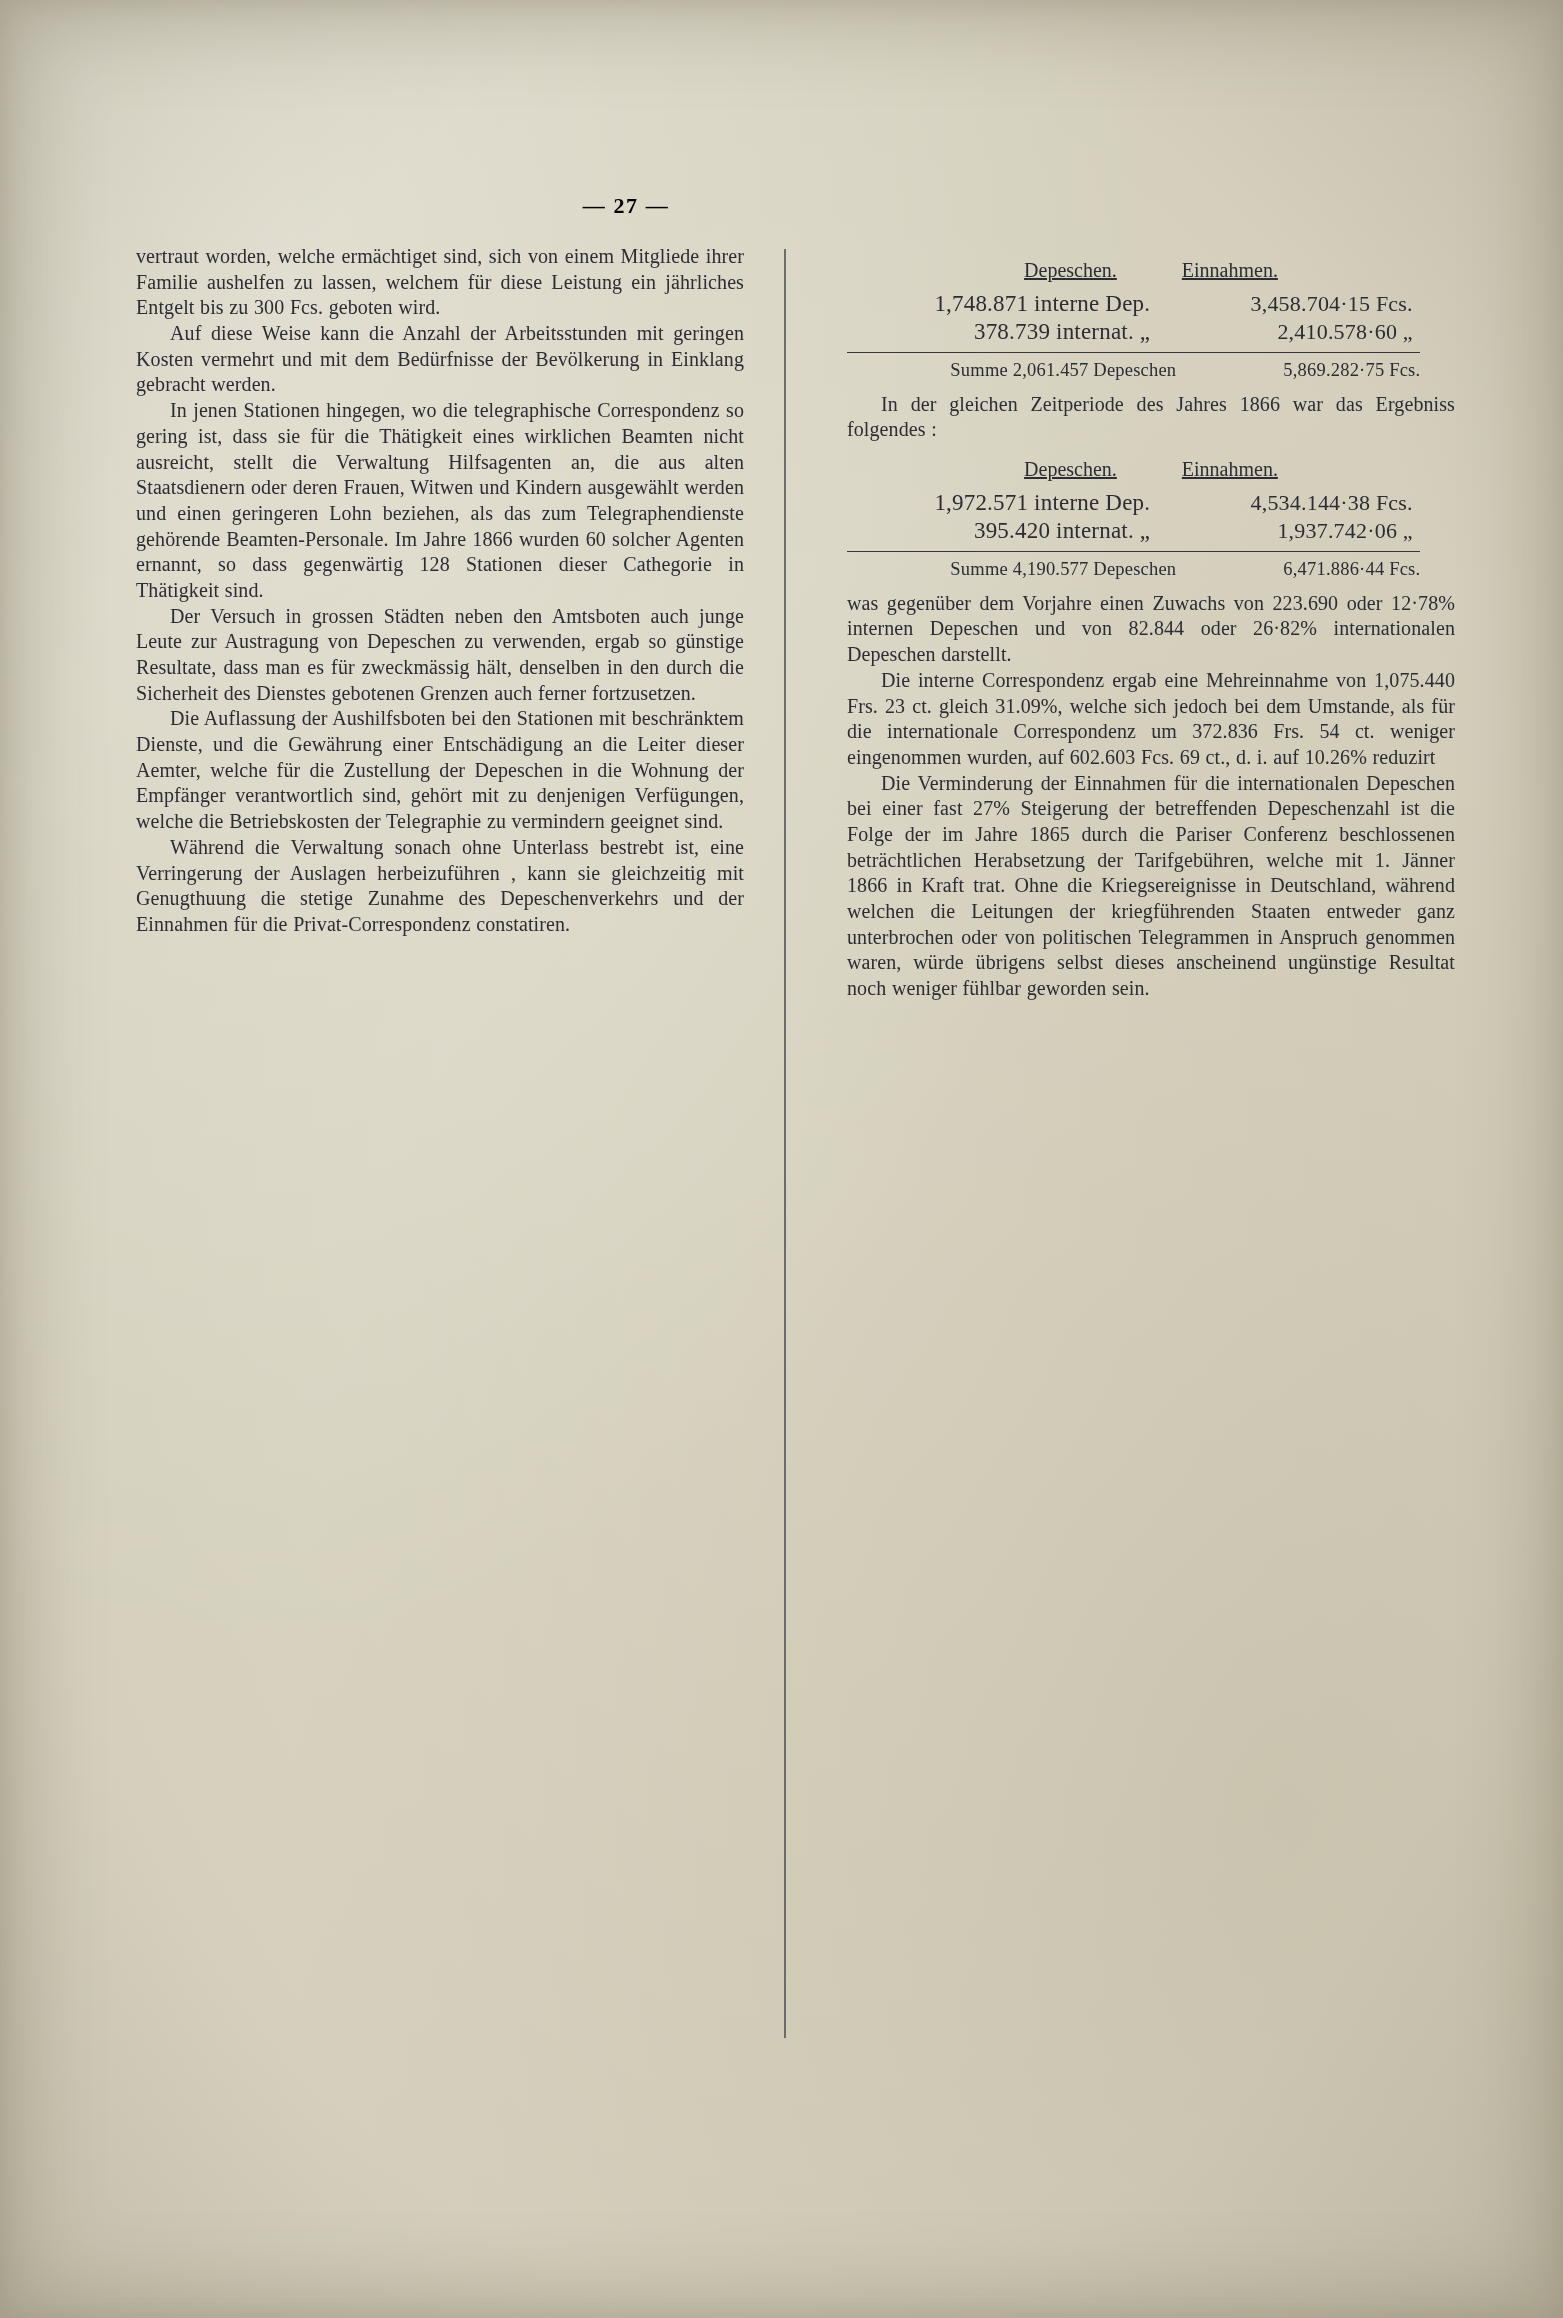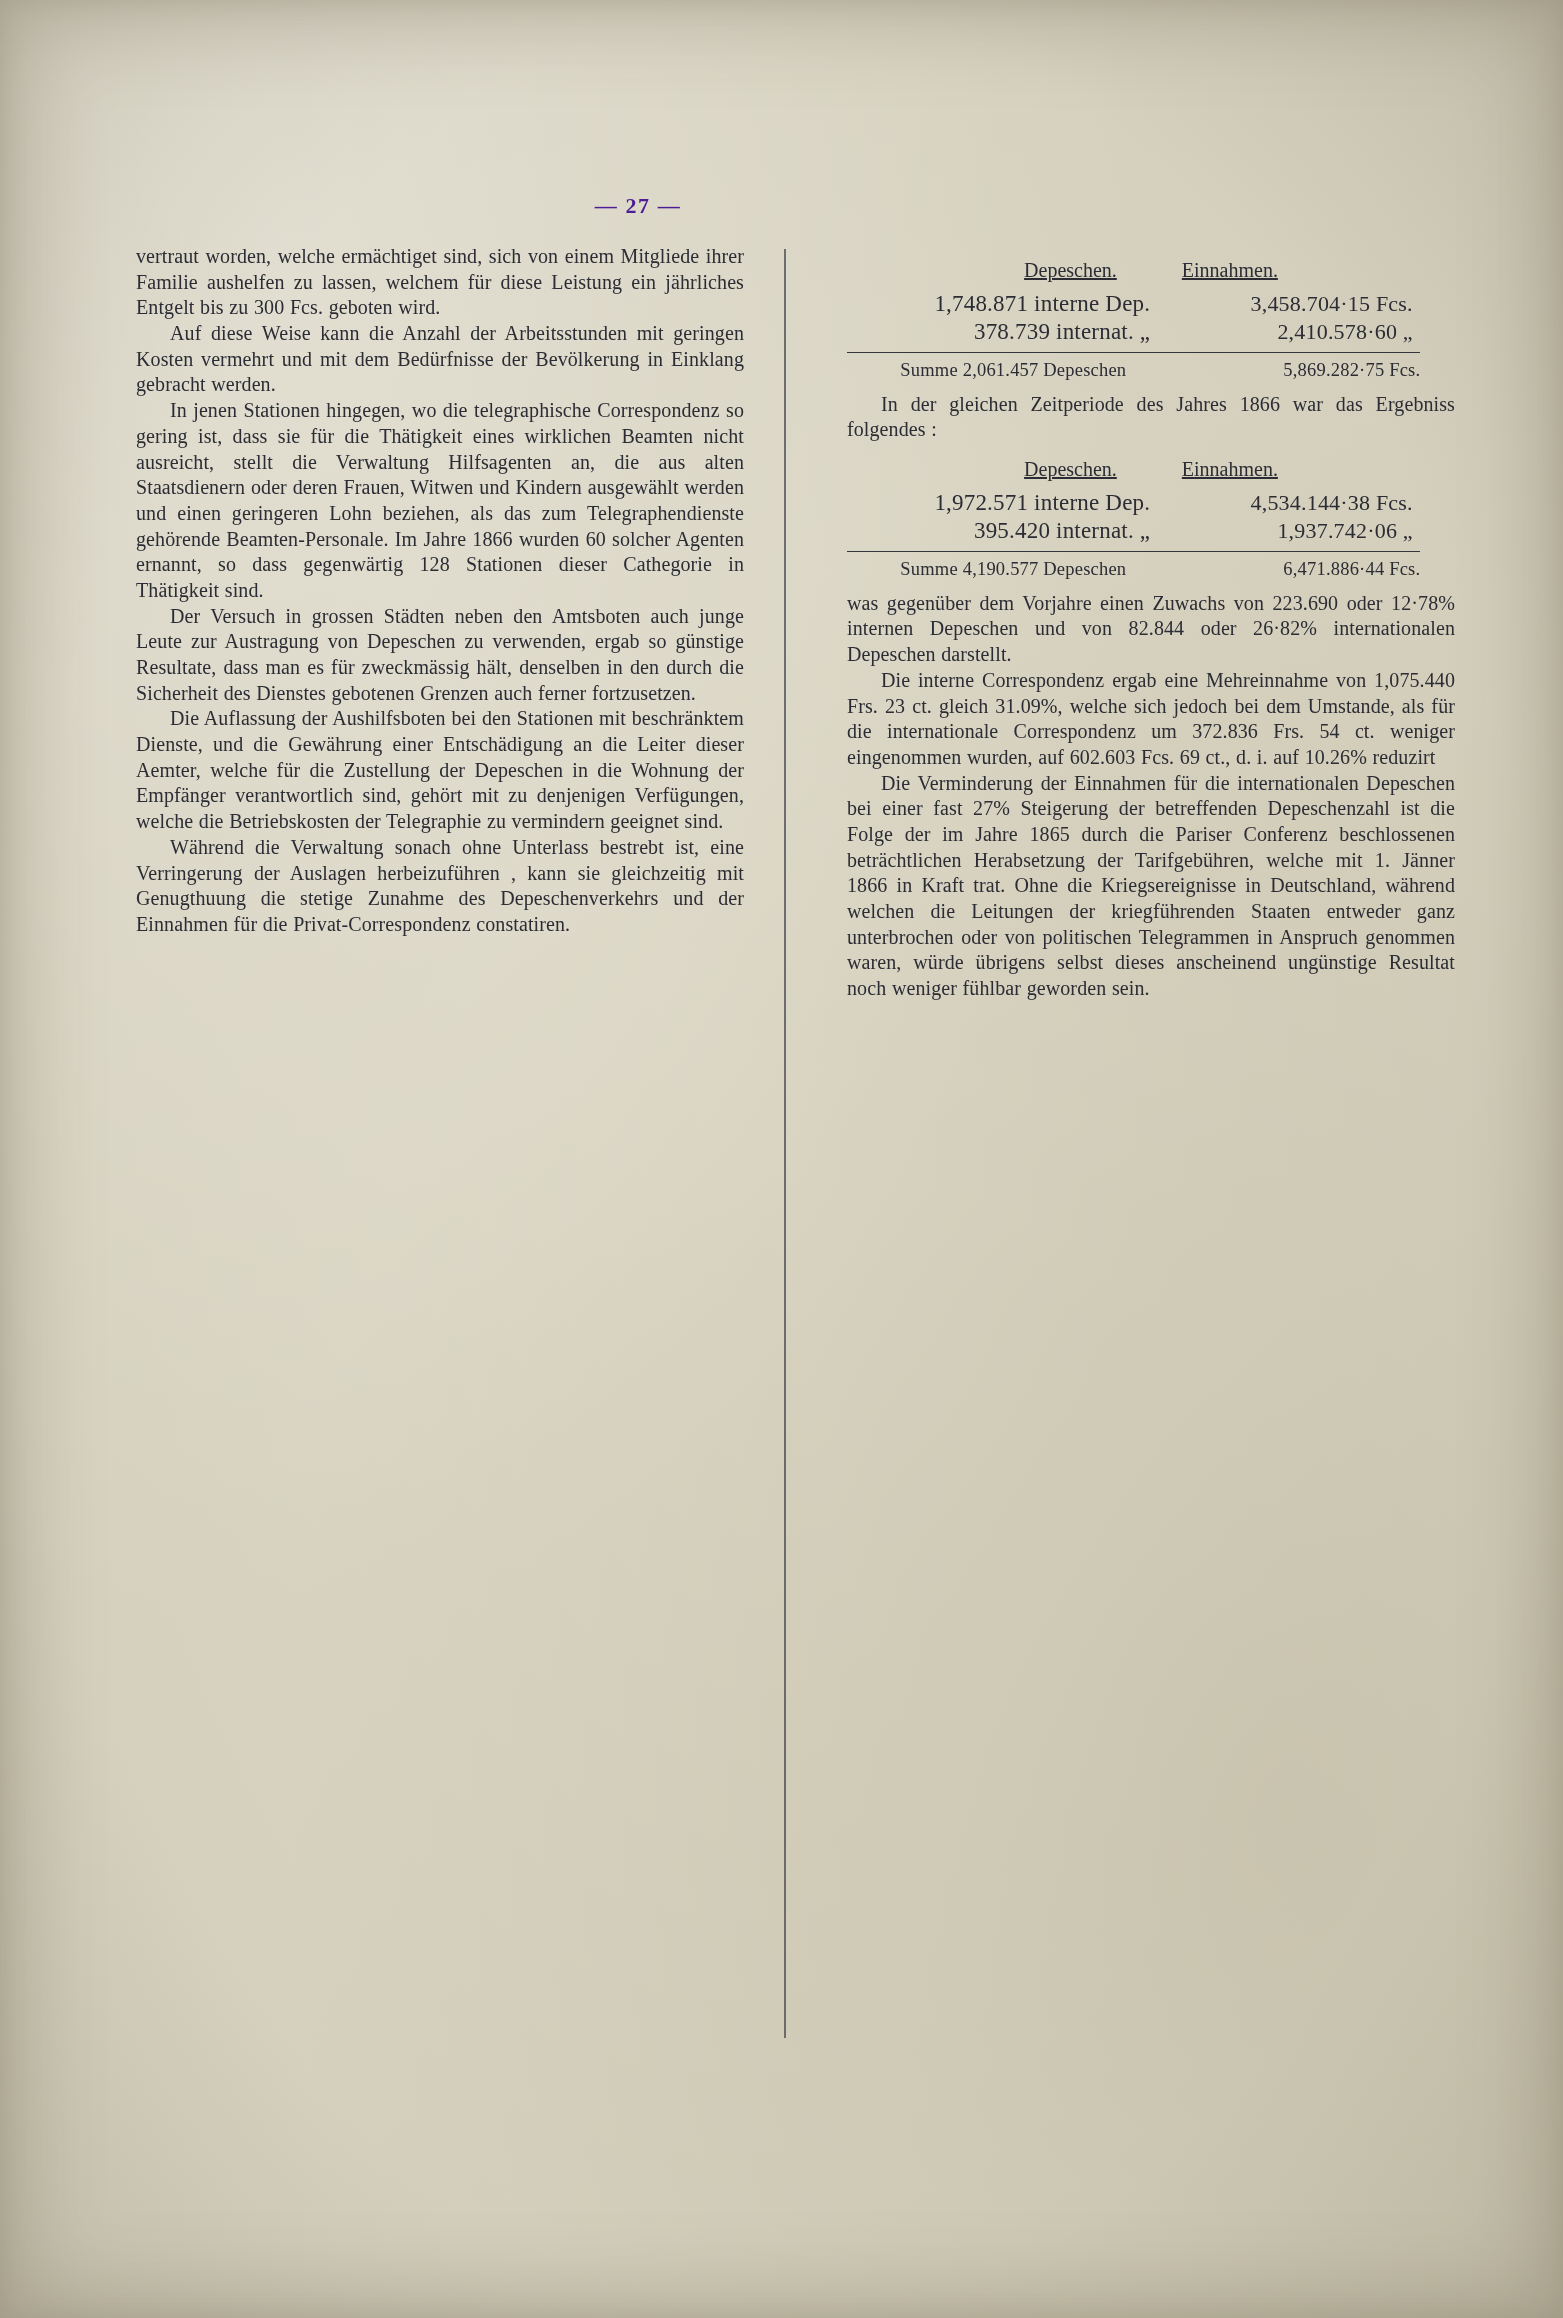--- a/index.html
+++ b/index.html
@@ -33,27 +33,27 @@
                 inset 0 0 22px 3.3px rgba(140,132,110,0.22);
     pointer-events: none;
   }
   .content {
     position: absolute;
     left: 0; top: 0; right: 0; bottom: 0;
   }
   .folio {
     position: absolute;
     top: 193px;
-    left: 16px;
+    left: 4px;
     width: 1244px;
     text-align: center;
     font-size: 22px;
     letter-spacing: 1.6px;
     font-weight: 700;
-    color: #4c1d95;
+    color: #000000;
   }
   .columns {
     position: absolute;
     top: 244px;
     left: 136px;
     width: 1319px;
     height: 1819px;
   }
   .col {
     position: absolute;
@@ -122,21 +122,21 @@
     margin: 5.4px 0 5.4px 0;
     width: 573px;
   }
   .sumrow {
     display: flex;
     align-items: baseline;
     white-space: nowrap;
     font-size: 18.5px;
     letter-spacing: 0.2px;
   }
-  .sumrow .s1 { width: 326px; text-align: center; padding-left: 3.3px;}
+  .sumrow .s1 { width: 326px; text-align: right; padding-left: 3.3px;}
   .sumrow .s2 { width: 244px; text-align: right; }
 </style>
 </head>
 <body>
 
 <div class="page">
   <div class="paper-tint"></div>
 
   <div class="content">
 

